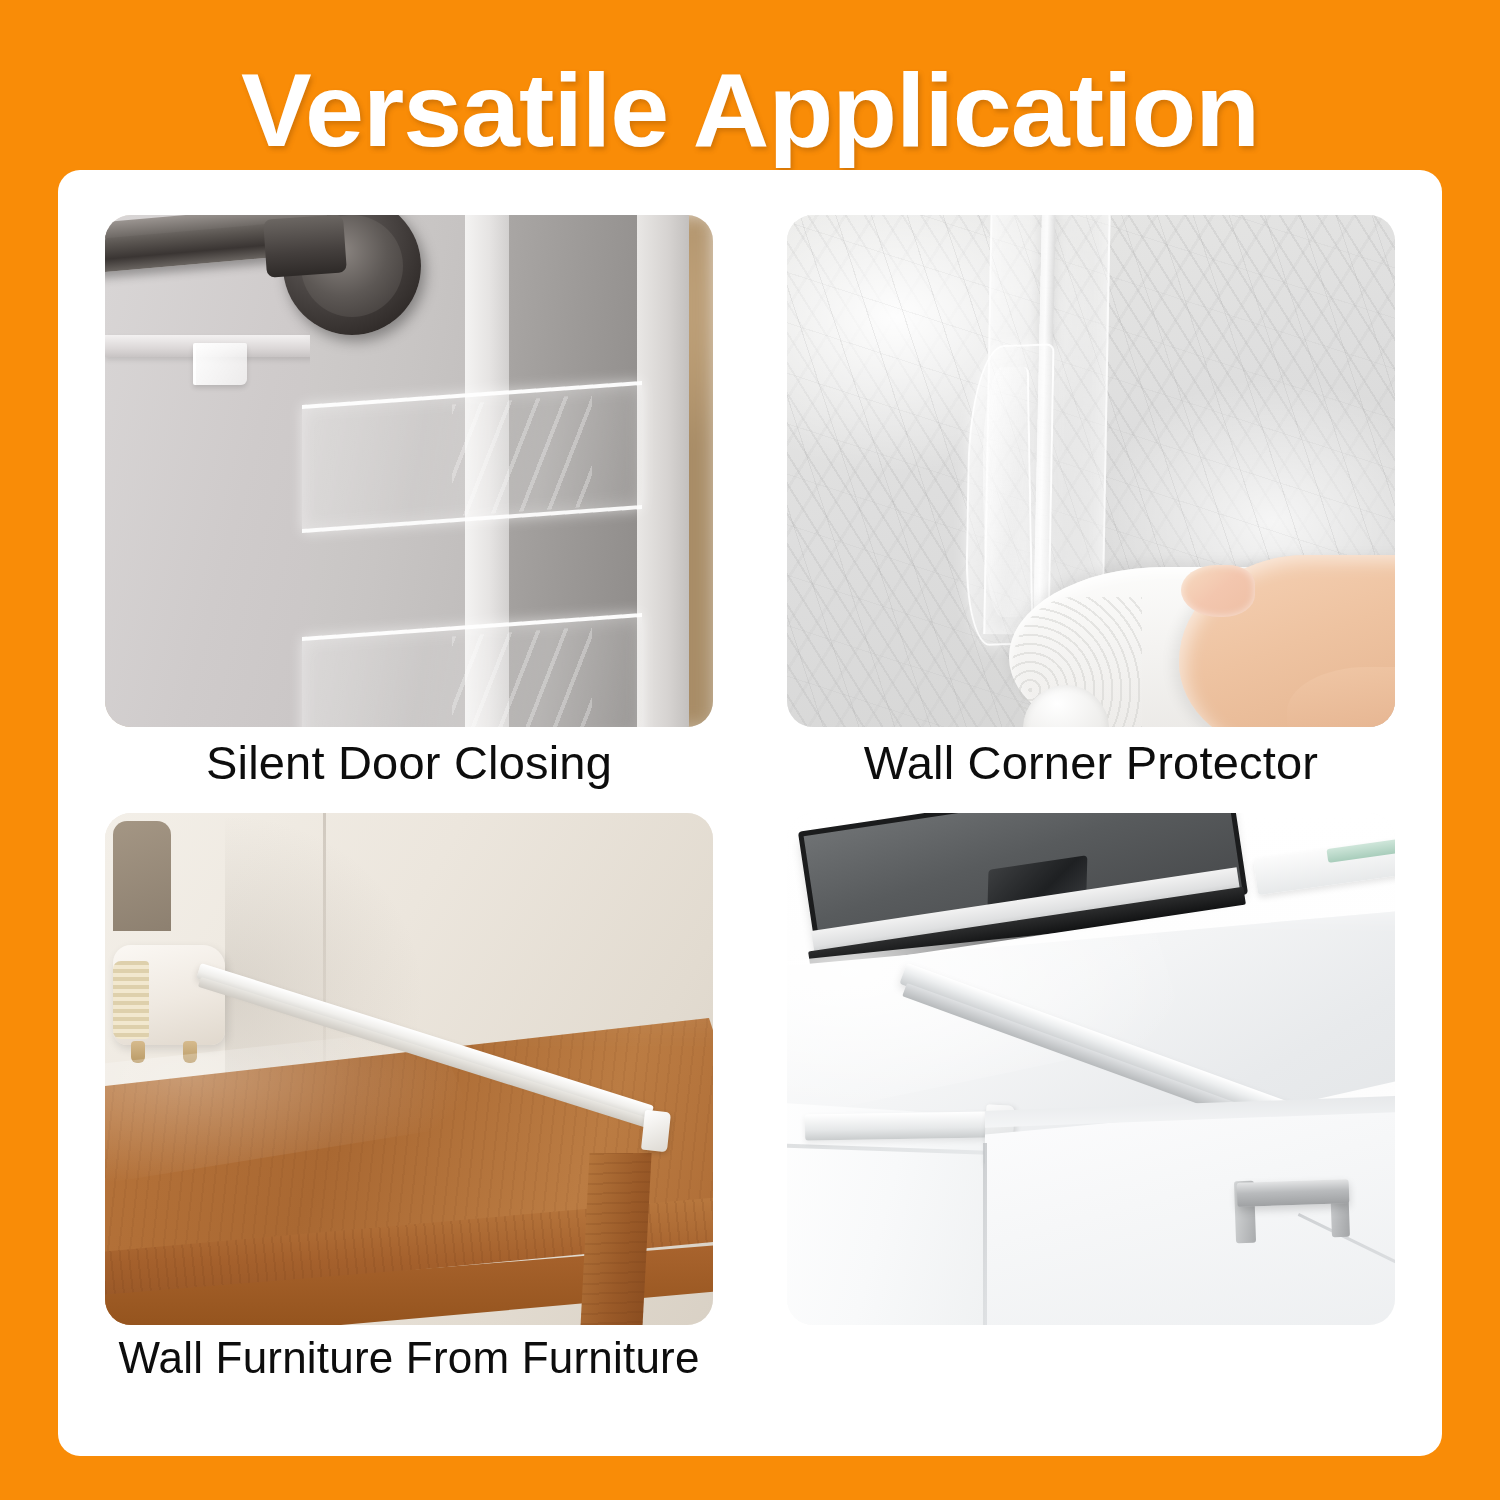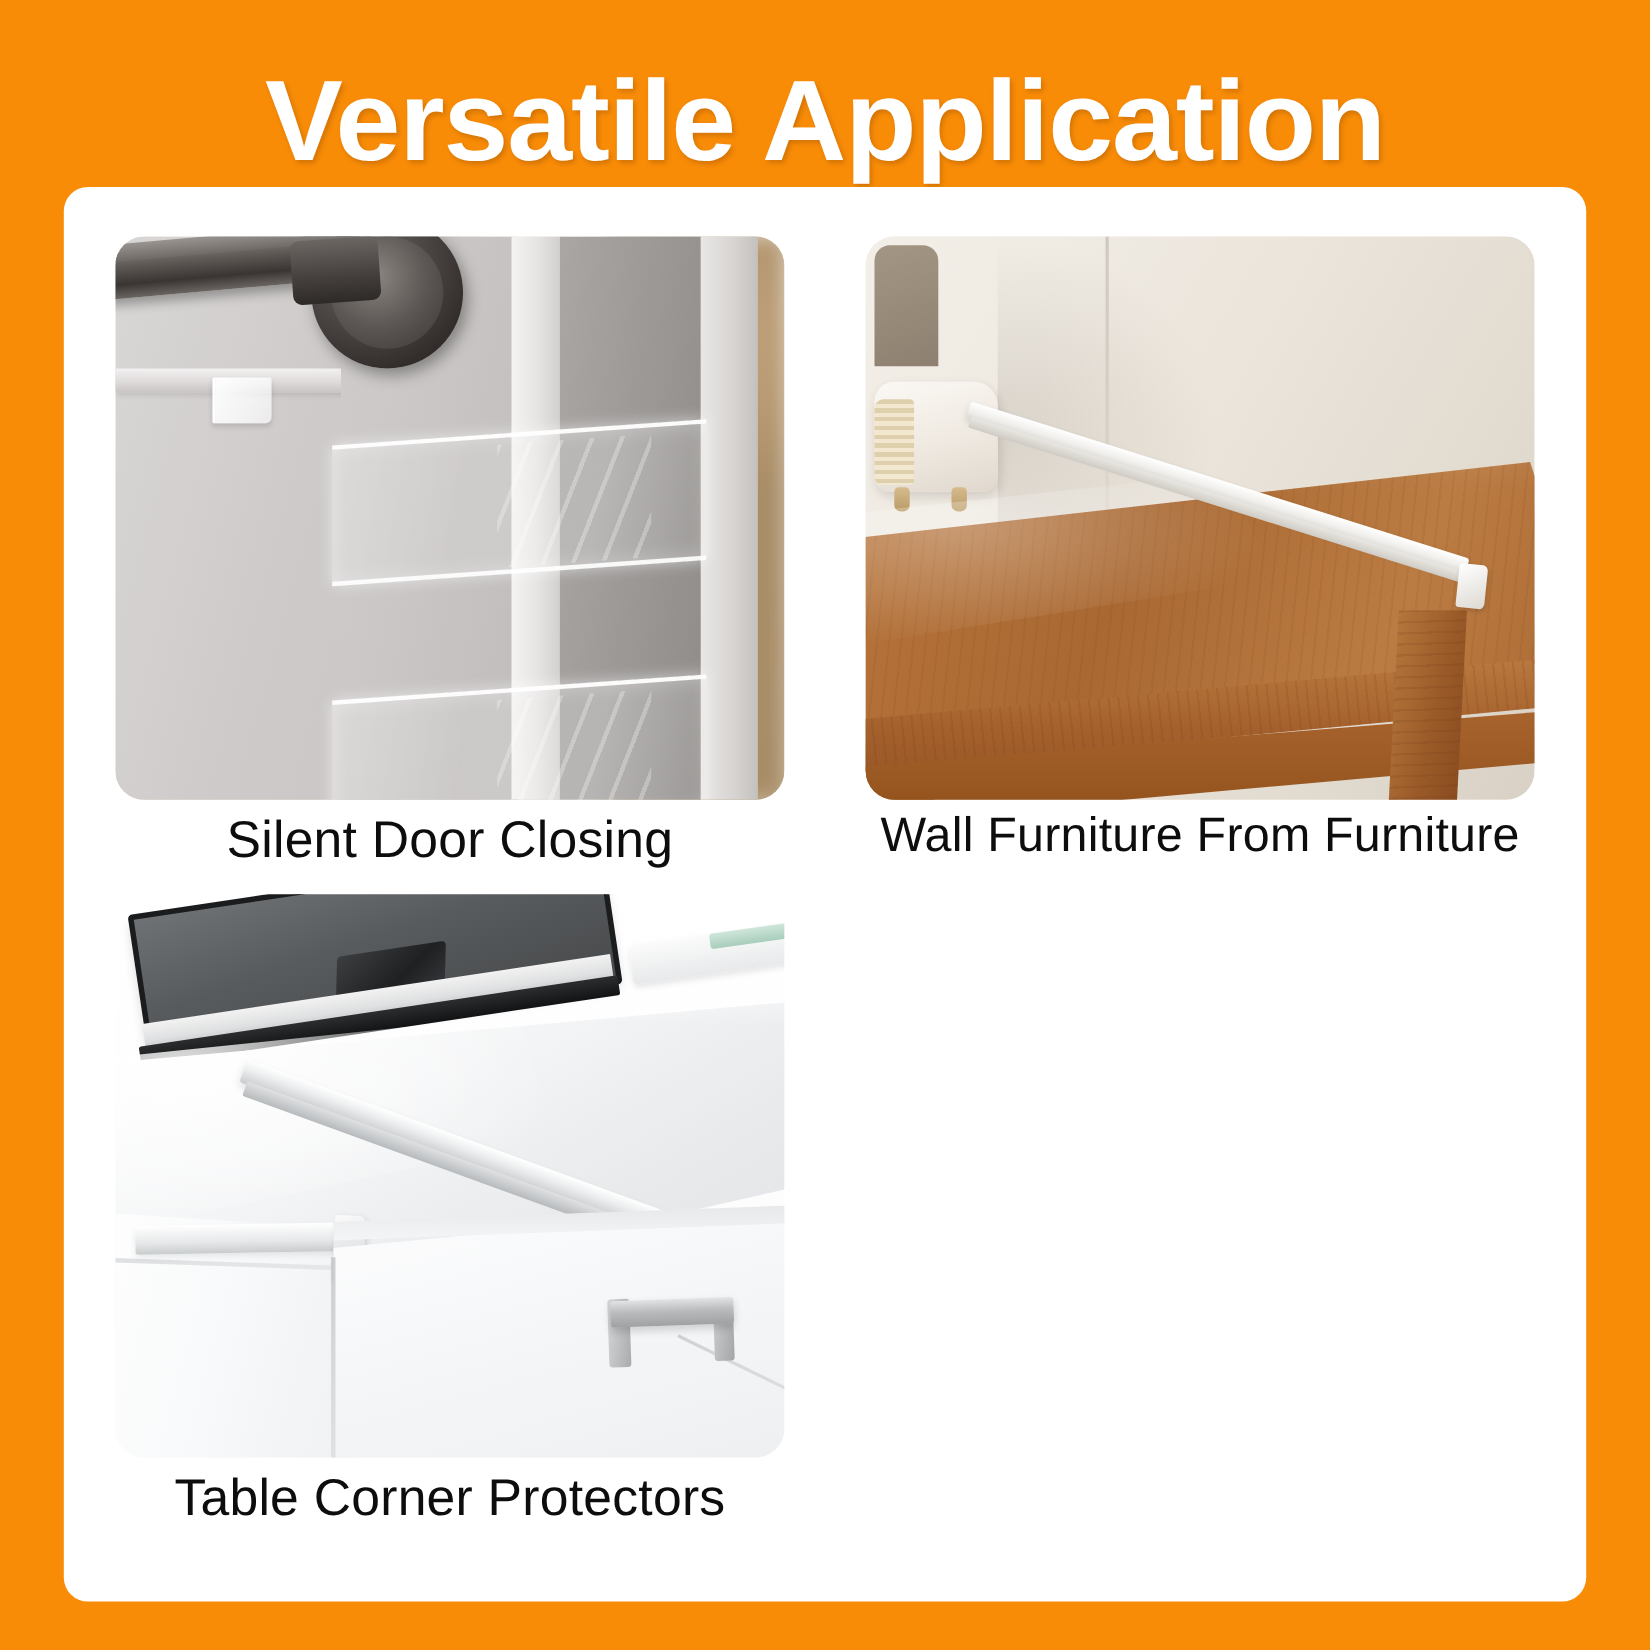--- a/index.html
+++ b/index.html
@@ -542,20 +542,38 @@
           <div class="strip s1">
             <div class="sheen"></div>
           </div>
           <div class="strip s2">
             <div class="sheen"></div>
           </div>
         </div>
         <div class="caption">Silent Door Closing</div>
       </div>
 
+      <div class="cell">
+        <div class="photo t2">
+          <div class="marble"></div>
+          <div class="marble-veins"></div>
+          <div class="corner-line"></div>
+          <div class="tape-applied"></div>
+          <div class="tape-lift"></div>
+          <div class="tape-lift2"></div>
+          <div class="roll"></div>
+          <div class="roll-rings"></div>
+          <div class="roll-core"></div>
+          <div class="roll-edge"></div>
+          <div class="finger"></div>
+          <div class="nail"></div>
+          <div class="finger2"></div>
+        </div>
+        <div class="caption">Wall Corner Protector</div>
+      </div>
 
       <div class="cell">
         <div class="photo t3">
           <div class="wall3"></div>
           <div class="wall-shadow"></div>
           <div class="wall-corner"></div>
           <div class="spk-back"></div>
           <div class="spk-body"></div>
           <div class="spk-grill"></div>
           <div class="spk-leg1"></div>
@@ -591,18 +609,17 @@
           <div class="strip4left"></div>
           <div class="strip4cap"></div>
           <div class="cab-front"></div>
           <div class="cab-front-edge"></div>
           <div class="seam"></div>
           <div class="seam2"></div>
           <div class="handle-l"></div>
           <div class="handle-r"></div>
           <div class="handle"></div>
         </div>
-        <div class="caption">Table Corner Protectors</div>
       </div>
 
     </div>
   </div>
 </div>
 
 </body></html>

